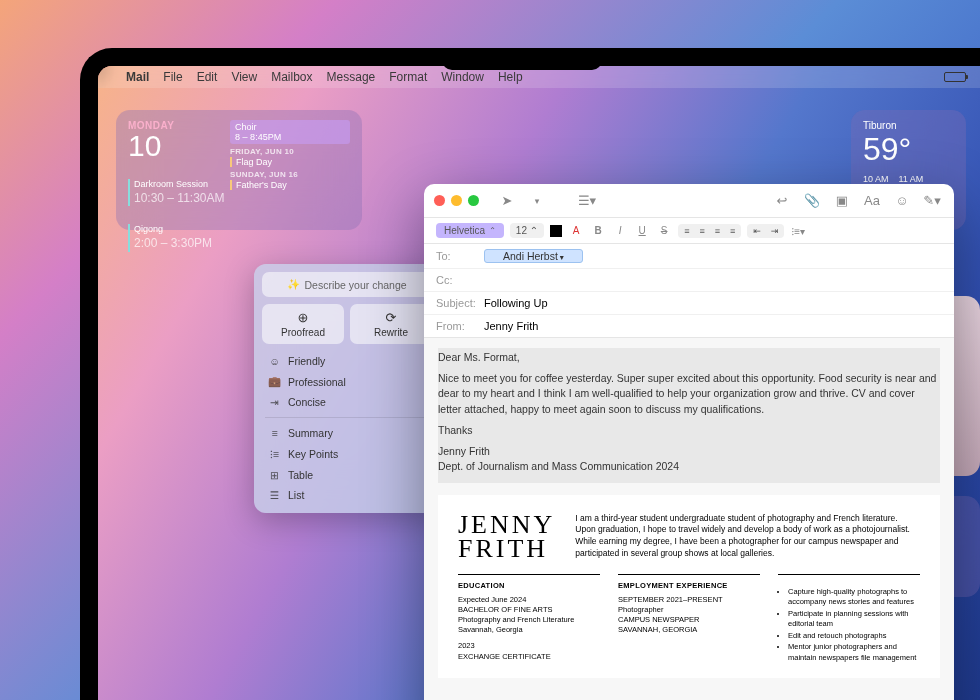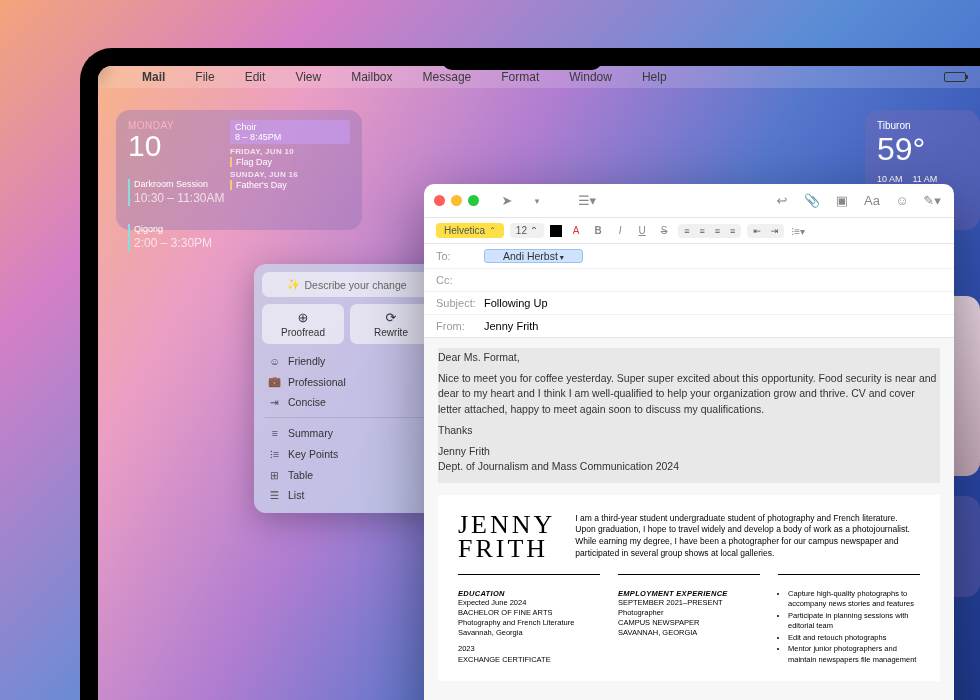--- a/index.html
+++ b/index.html
@@ -19,46 +19,46 @@
 .notch {
   position: absolute; top: 48px; left: 50%; transform: translateX(-30%);
   width: 160px; height: 22px; background: #000; border-radius: 0 0 10px 10px; z-index: 100;
 }
 .screen {
   position: absolute; inset: 0;
   background: linear-gradient(120deg, #f7b389 0%, #eb9ec4 18%, #b07dd1 38%, #5477cc 58%, #2f4db0 82%, #1f3a8f 100%);
 }
 
 .menubar {
-  height: 22px; display: flex; align-items: center; gap: 30px;
+  height: 22px; display: flex; align-items: center; gap: 14px;
   padding: 0 14px; font-size: 12px; color: #3a3a3a;
   background: rgba(255,255,255,0.15); backdrop-filter: blur(8px);
 }
 .menubar .apple { font-size: 13px; }
 .menubar .spacer { flex: 1; }
 .menubar .app { font-weight: 600; }
 .battery { width: 22px; height: 10px; border: 1px solid #333; border-radius: 2px; position: relative; }
 .battery::after { content: ""; position: absolute; right: -3px; top: 2px; width: 2px; height: 4px; background: #333; border-radius: 0 1px 1px 0; }
 
 .widget {
   position: absolute; border-radius: 14px; backdrop-filter: blur(20px);
   background: rgba(130,110,180,0.35); color: #fff; padding: 10px 12px;
   font-size: 10px;
 }
 .widget-cal { top: 44px; left: 18px; width: 246px; height: 120px; display: flex; }
 .cal-left { width: 46%; }
-.cal-day { font-size: 10px; letter-spacing: 0.5px; opacity: 0.9; color: #ffb3d0; font-weight: 400; }
+.cal-day { font-size: 10px; letter-spacing: 0.5px; opacity: 0.9; color: #ffb3d0; font-weight: 700; }
 .cal-num { font-size: 30px; font-weight: 300; line-height: 1; margin-bottom: 4px; }
 .cal-event { font-size: 9px; line-height: 1.3; margin-top: 18px; border-left: 2px solid #8dd; padding-left: 4px; }
 .cal-event .time { opacity: 0.7; font-size: 12px; }
 .cal-right { width: 54%; font-size: 9px; }
 .cal-right .bar { background: rgba(200,160,255,0.5); border-radius: 3px; padding: 2px 5px; margin-bottom: 3px; }
 .cal-right .datehead { font-size: 8px; opacity: 0.75; margin: 3px 0 1px; font-weight: 600; letter-spacing: 0.3px; }
 .cal-right .item { border-left: 2px solid #f8c97a; padding-left: 4px; margin-bottom: 2px; }
-.widget-weather { top: 44px; right: 0; width: 115px; height: 120px; }
+.widget-weather { top: 44px; right: 14px; width: 115px; height: 120px; }
 .w-loc { font-size: 10px; }
 .w-temp { font-size: 32px; font-weight: 300; }
 .w-row { display: flex; gap: 10px; margin-top: 6px; }
 .w-hr { font-size: 9px; text-align: center; }
 .widget-photo { top: 230px; right: 0; width: 115px; height: 180px; background: linear-gradient(180deg,#e8d4e0,#c4a8b8); }
 .widget-rem { top: 430px; right: 0; width: 115px; padding: 12px 10px; }
 .rem-title { font-weight: 600; font-size: 11px; margin-bottom: 8px; }
 .rem-item { display: flex; gap: 6px; font-size: 10px; margin-bottom: 8px; align-items: center; }
 .rem-circle { width: 11px; height: 11px; border: 1.5px solid #ffb347; border-radius: 50%; flex-shrink: 0; }
 
@@ -94,21 +94,21 @@
 }
 .traffic { display: flex; gap: 6px; margin-right: 10px; }
 .dot { width: 11px; height: 11px; border-radius: 50%; }
 .dot.r { background: #ff5f57; } .dot.y { background: #febc2e; } .dot.g { background: #28c840; }
 .tb-ic { width: 24px; height: 20px; display: flex; align-items: center; justify-content: center; color: #888; font-size: 13px; border-radius: 4px; }
 .tb-spacer { flex: 1; }
 .mail-fmt {
   height: 26px; display: flex; align-items: center; gap: 6px; padding: 0 12px;
   border-bottom: 1px solid #e5e5e5; font-size: 10px; color: #555;
 }
-.fmt-font { background: #fde047; border-radius: 4px; padding: 2px 8px; display: flex; gap: 4px; align-items: center; }
+.fmt-font { background: #c4b5fd; border-radius: 4px; padding: 2px 8px; display: flex; gap: 4px; align-items: center; }
 .fmt-sz { background: #f0f0f0; border-radius: 4px; padding: 2px 6px; }
 .swatch { width: 12px; height: 12px; background: #000; }
 .fmt-btn { width: 16px; text-align: center; color: #888; }
 .fmt-grp { display: flex; background: #f0f0f0; border-radius: 4px; padding: 1px; }
 .fmt-grp span { padding: 1px 5px; font-size: 9px; }
 .mail-fields { border-bottom: 1px solid #e5e5e5; }
 .mail-row { display: flex; padding: 5px 12px; border-bottom: 1px solid #f0f0f0; font-size: 11px; align-items: center; }
 .mail-row:last-child { border-bottom: none; }
 .mail-label { color: #999; width: 48px; }
 .token { background: #cfe3ff; border: 1px solid #9cc2f0; border-radius: 3px; padding: 0 18px; font-size: 10.5px; color: #333; }
@@ -117,21 +117,21 @@
 .body-text { font-size: 10.5px; line-height: 1.45; color: #333; background: #e8e8e8; padding: 2px 0; }
 .body-text p { margin-bottom: 6px; }
 .cv {
   background: #fff; margin-top: 12px; padding: 18px 20px 10px; font-size: 9px;
 }
 .cv-head { display: flex; gap: 20px; margin-bottom: 12px; justify-content: center; }
 .cv-name { font-family: serif; font-size: 26px; letter-spacing: 3px; font-weight: 400; line-height: 0.95; }
 .cv-intro { font-size: 8.5px; flex: 1; line-height: 1.4; }
 .cv-cols { display: flex; gap: 18px; }
 .cv-col { flex: 1; }
-.cv-sec { font-size: 7.5px; font-weight: 700; border-top: 1px solid #000; padding-top: 14px; letter-spacing: 0.3px; font-style: italic; }
+.cv-sec { font-size: 7.5px; font-weight: 700; border-top: 1px solid #000; padding-top: 6px; margin-bottom: 5px; letter-spacing: 0.3px; }
 .cv-entry { font-size: 7.5px; line-height: 1.35; margin-bottom: 6px; }
 .cv-bul { font-size: 7.5px; line-height: 1.4; }
 .cv-bul li { margin-left: 10px; margin-bottom: 1px; }
 </style>
 </head>
 <body>
 
 <div class="notch"></div>
 <div class="bezel">
 <div class="screen">

